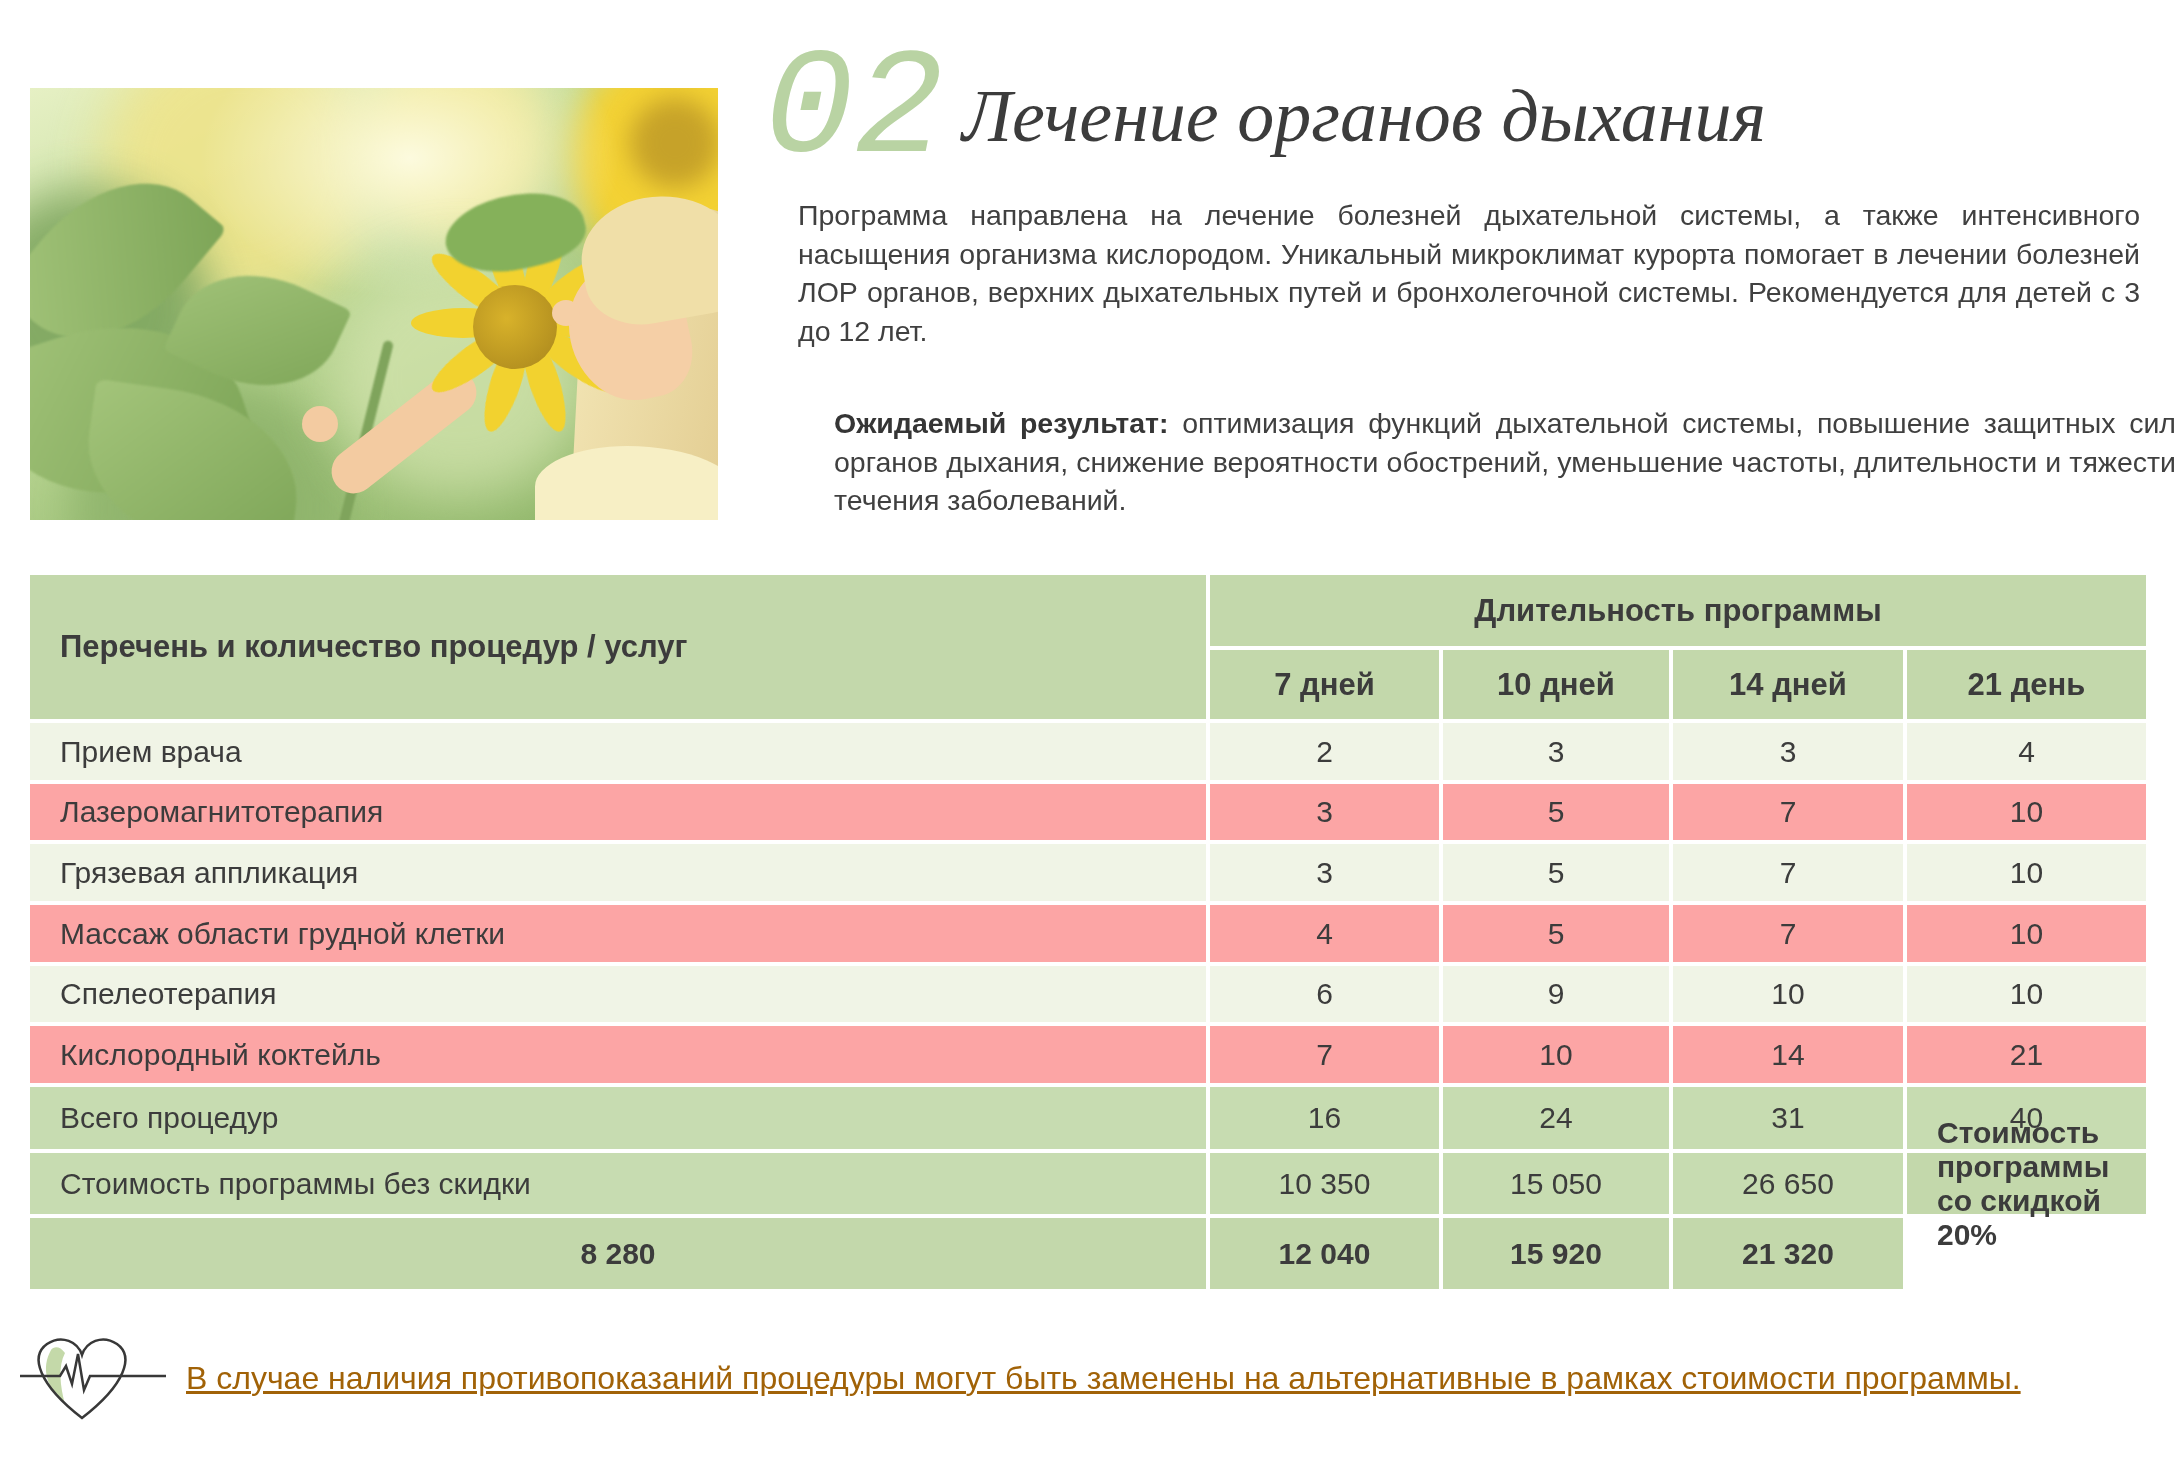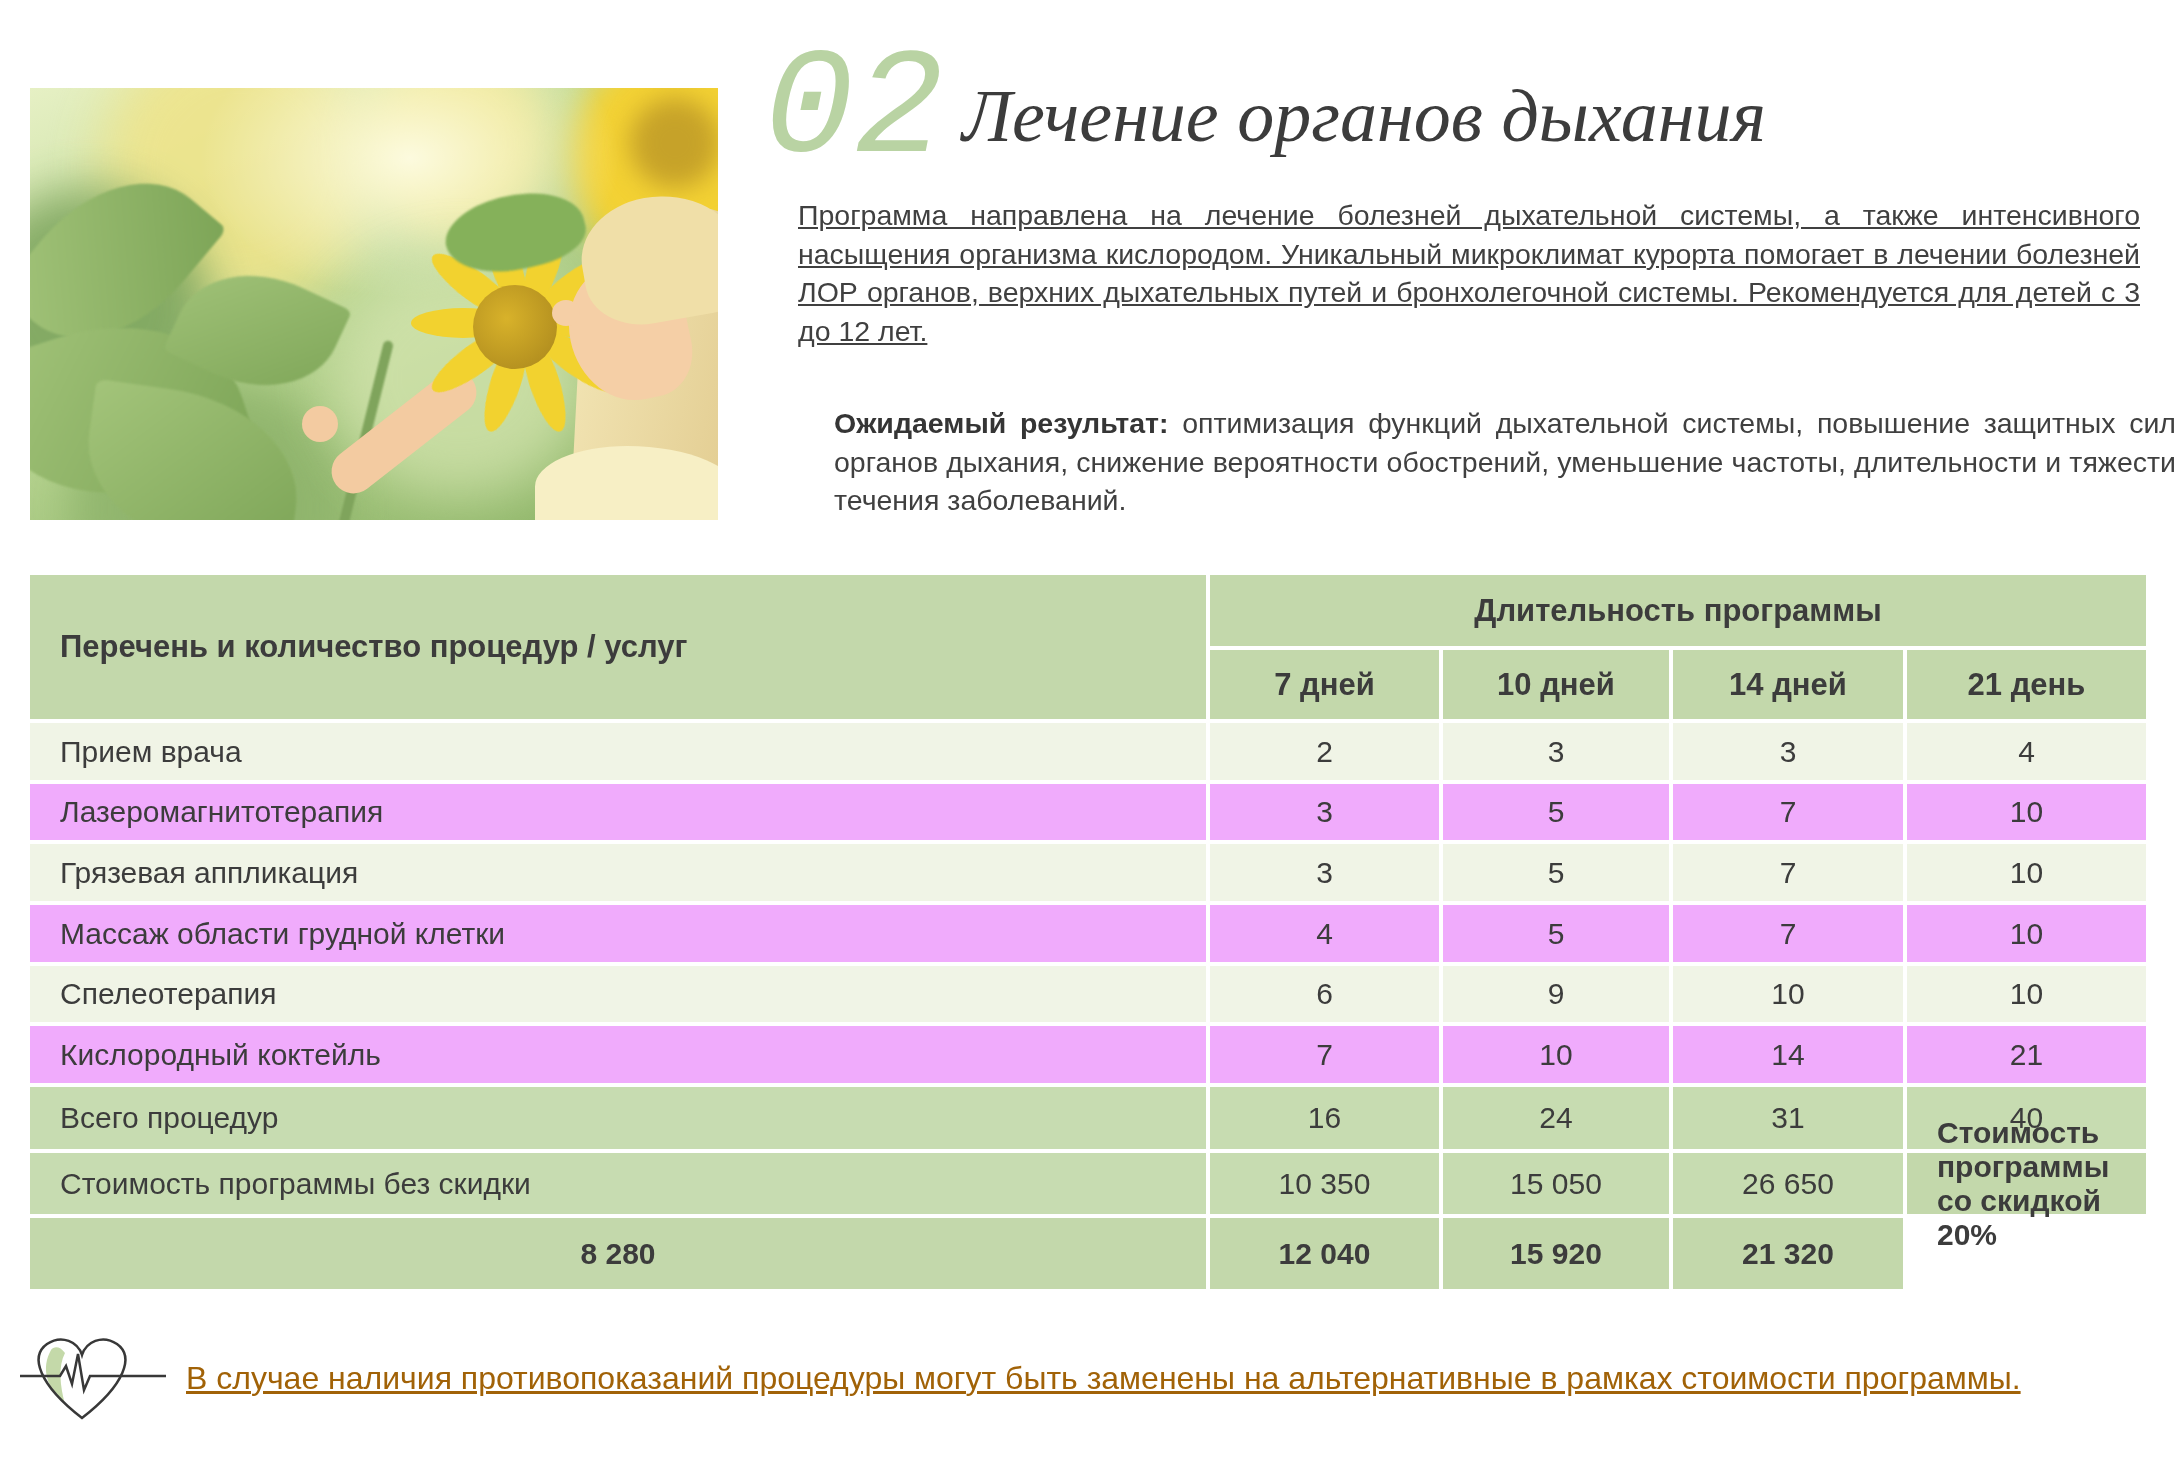--- a/index.html
+++ b/index.html
@@ -49,37 +49,37 @@
 
   
   .num{position:absolute;left:764px;top:36px;font-family:Liberation Mono, monospace;font-style:italic;
        font-size:150px;line-height:1;color:#b9d3a3;}
   .title{position:absolute;left:962px;top:76px;font-family:"Liberation Serif",serif;font-style:italic;
        font-size:74px;line-height:1.1;color:#3c3c3c;}
 
   
   .intro{position:absolute;left:798px;width:1342px;font-size:28.5px;line-height:38.5px;
        text-align:justify;color:#404040;}
-  .intro.p1{top:196px;text-decoration:underline;}
+  .intro.p1{top:196px;}
   .intro.p2{top:404px;margin-left:36px;}
   .intro b{color:#353535;}
 
   
   .ptable{position:absolute;left:30px;top:575px;width:2116px;display:grid;
        grid-template-columns:1176px 229px 226px 230px 1fr;
        grid-template-rows:71px 69px 57px 56px 57px 57px 56px 57px 62px 61px 71px;
        gap:4px;}
   .cell{display:flex;align-items:center;font-size:30px;color:#3c3c3c;}
   .lab{padding-left:30px;justify-content:flex-start;}
   .val{justify-content:center;}
   .hdr{background:#c3d8ab;font-weight:bold;font-size:31px;}
   .label-hdr{grid-row:1 / span 2;grid-column:1;}
   .group-hdr{grid-column:2 / span 4;justify-content:center;}
   .bg-a{background:#f0f4e6;}
-  .bg-b{background:#f0abfc;}
+  .bg-b{background:#fca5a5;}
   .bg-c{background:#c7dcb1;}
   .bg-d{background:#c3d8ab;}
   .bold{font-weight:bold;}
 
   
   .footer{position:absolute;left:20px;top:1328px;display:flex;align-items:center;gap:16px;}
   .footer .note{font-size:32px;color:#a16207;white-space:nowrap;text-decoration:underline;}
 </style>
 </head>
 <body>

